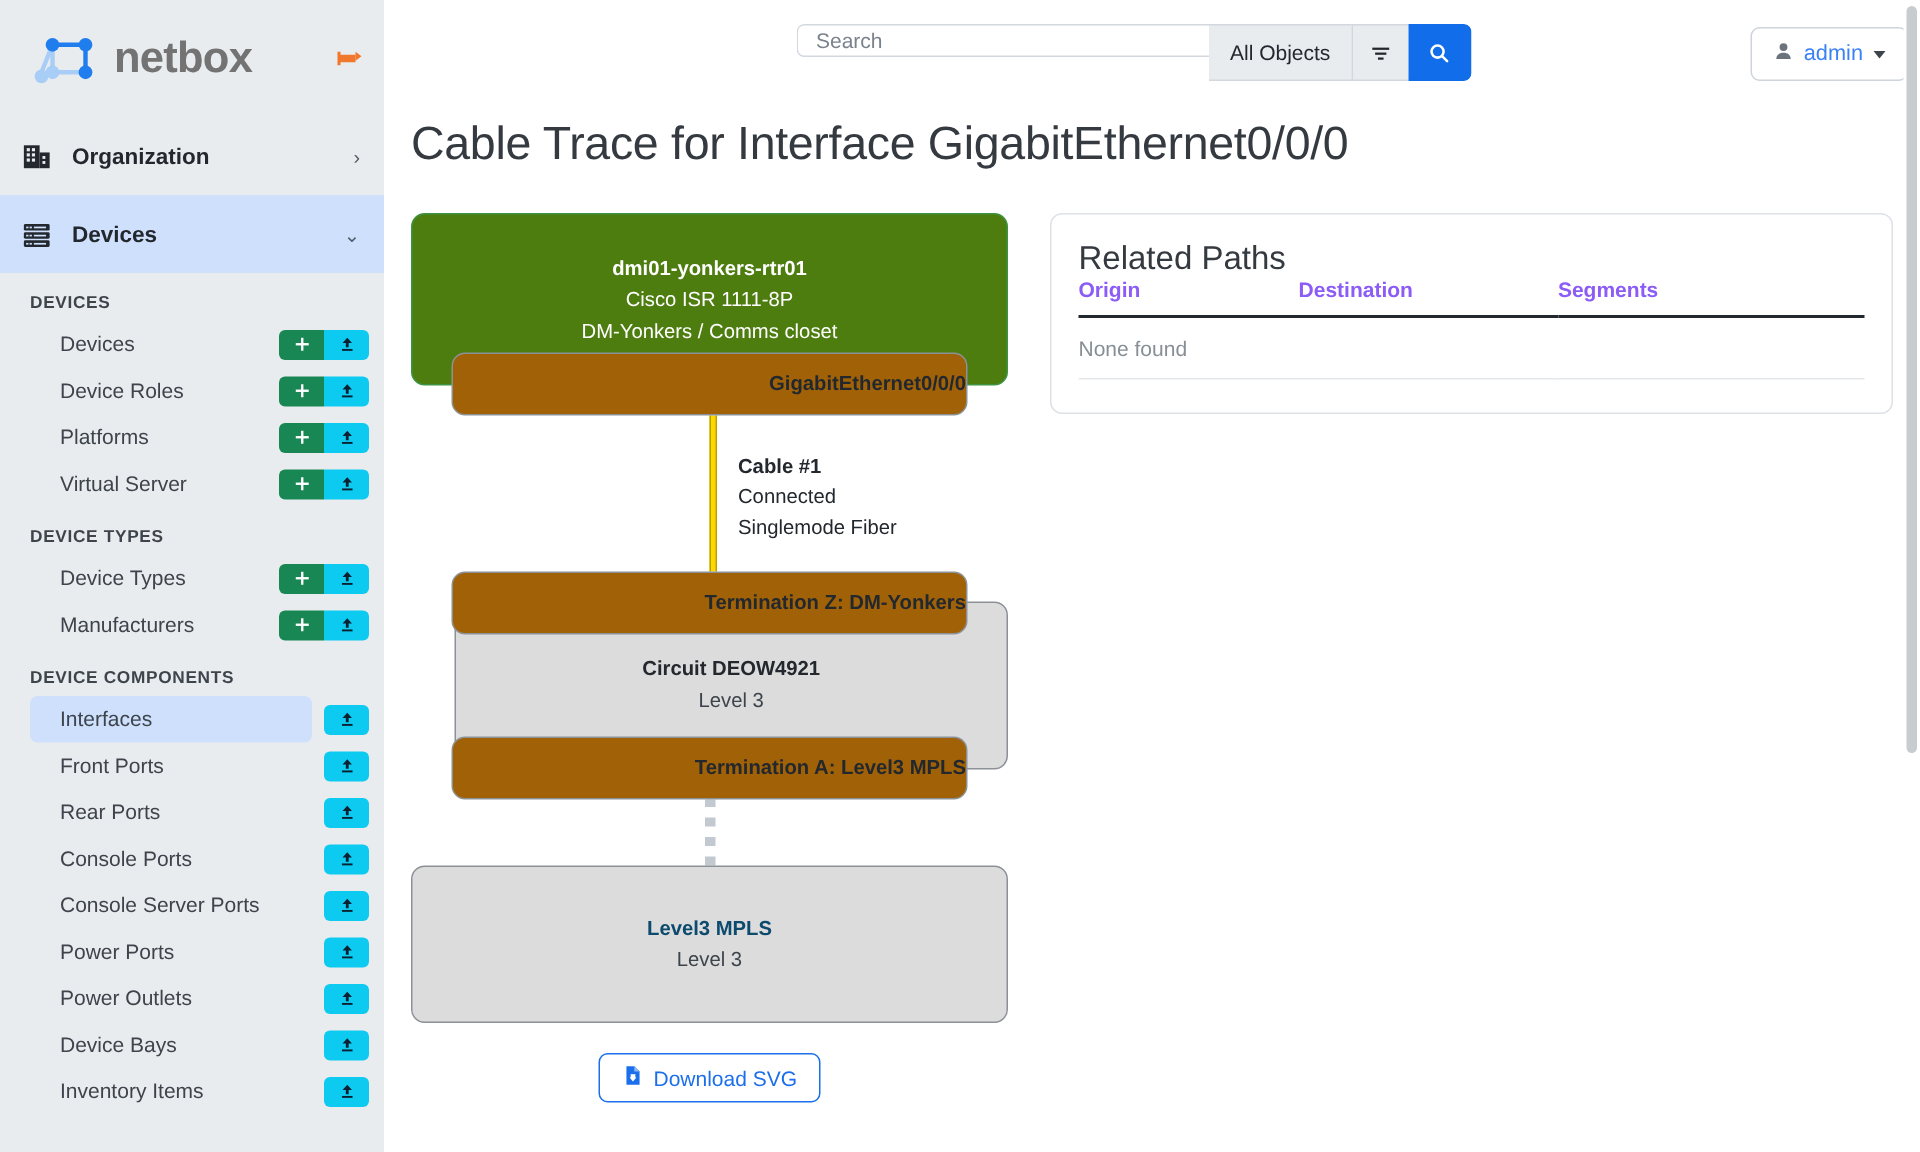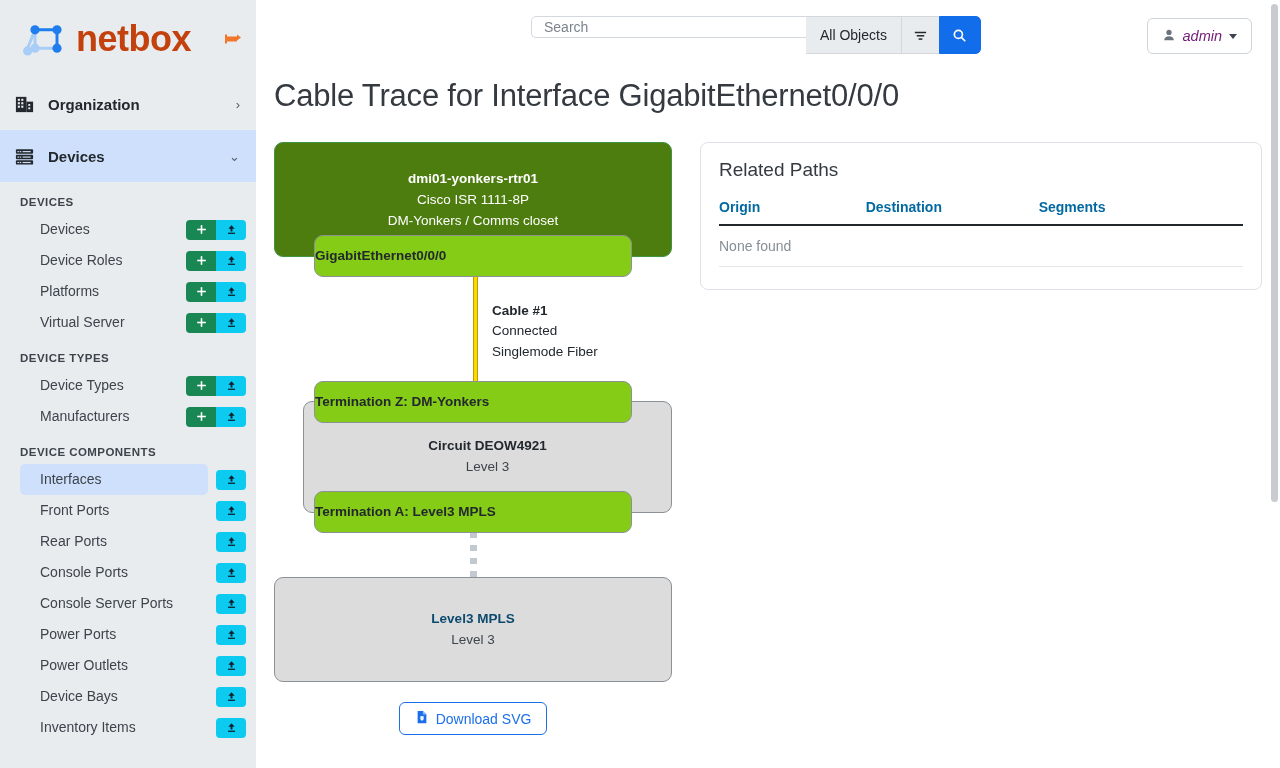--- a/index.html
+++ b/index.html
@@ -22,21 +22,21 @@
     position: relative;
   }
   .brand {
     height: 78px;
     display: flex; align-items: center;
     padding: 0 14px 0 22px;
   }
   .brand-logo { display: flex; align-items: center; gap: 6px; flex: 1; }
   .logo-mark { width: 48px; height: 44px; flex: 0 0 48px; }
   .logo-word {
-    font-size: 36px; font-weight: 700; color: #c2410c;
+    font-size: 29px; font-weight: 700; color: #737373;
     letter-spacing: -0.5px; line-height: 1;
   }
   .pin-icon { width: 18px; height: 18px; flex: 0 0 18px; }
 
   .nav-group {
     display: flex; align-items: center;
     height: 52px;
     padding: 0 16px 0 14px;
     gap: 12px;
     cursor: pointer;
@@ -125,26 +125,26 @@
     cursor: pointer;
   }
   .search-btn {
     display: flex; align-items: center; justify-content: center;
     width: 42px;
     background: #126dea; border: 1px solid #126dea;
     border-radius: 0 5px 5px 0;
     cursor: pointer;
   }
   .user-btn {
-    position: absolute; right: 28px; top: 18px;
+    position: absolute; right: 8px; top: 18px;
     display: flex; align-items: center; gap: 7px;
     height: 36px; padding: 0 14px;
     border: 1px solid #ced4da; border-radius: 6px;
     background: #fff; cursor: pointer;
-    font-size: 14.5px; color: #701a75; font-style: italic;
+    font-size: 14.5px; color: #3b82f6;
   }
   .caret { width: 0; height: 0; border-left: 4px solid transparent; border-right: 4px solid transparent; border-top: 5px solid #3d444c; }
 
   .page-title {
     font-size: 31px; font-weight: 400; color: #343a40;
     padding: 8px 0 0 18px;
     margin: 0 0 0 0;
     letter-spacing: -0.2px;
   }
 
@@ -166,26 +166,26 @@
   }
   .node.device {
     background: #4d7c0f;
     border-color: #3f9443;
     min-height: 102px;
     padding: 26px 12px 24px;
   }
   .node .n-title { font-size: 13.5px; font-weight: 700; color: #fff; line-height: 1.55; }
   .node .n-sub { font-size: 13.5px; font-weight: 400; color: #fff; line-height: 1.55; }
   .term {
-    width: 318px; margin: 0 auto;
-    background: #84cc16; border: 1px solid #8c9198;
+    width: 344px; margin: 0 auto;
+    background: #a16207; border: 1px solid #8c9198;
     border-radius: 9px;
     height: 42px; line-height: 40px;
     font-size: 13.5px; font-weight: 700; color: #23282e;
-    text-align: left;
+    text-align: right;
     position: relative; z-index: 3;
   }
   .term.overlap-up { margin-top: -22px; }
   .cable-zone {
     position: relative;
     height: 104px;
   }
   .cable-line {
     position: absolute; left: 199px; top: 0;
     width: 5px; height: 104px;
@@ -235,24 +235,24 @@
     margin-top: 28px;
     letter-spacing: -0.2px;
   }
 
   
   .card {
     border: 1px solid #dee2e6; border-radius: 8px;
     background: #fff;
     padding: 16px 18px 22px;
   }
-  .card-title { font-size: 19px; font-weight: 400; color: #343a40; margin-bottom: 18px; }
+  .card-title { font-size: 22px; font-weight: 400; color: #343a40; }
   table.paths { width: 100%; border-collapse: collapse; }
   table.paths th {
-    text-align: left; font-size: 14px; font-weight: 700; color: #0369a1;
+    text-align: left; font-size: 14px; font-weight: 700; color: #8b5cf6;
     padding: 0 0 9px 0; border-bottom: 2px solid #23282e;
   }
   table.paths td {
     font-size: 14px; color: #868e96;
     padding: 12px 0 12px 0; border-bottom: 1px solid #e5e8eb;
   }
   .scroll-track {
     position: absolute; right: 0; top: 0;
     width: 11px; height: 768px; background: #fff;
   }

